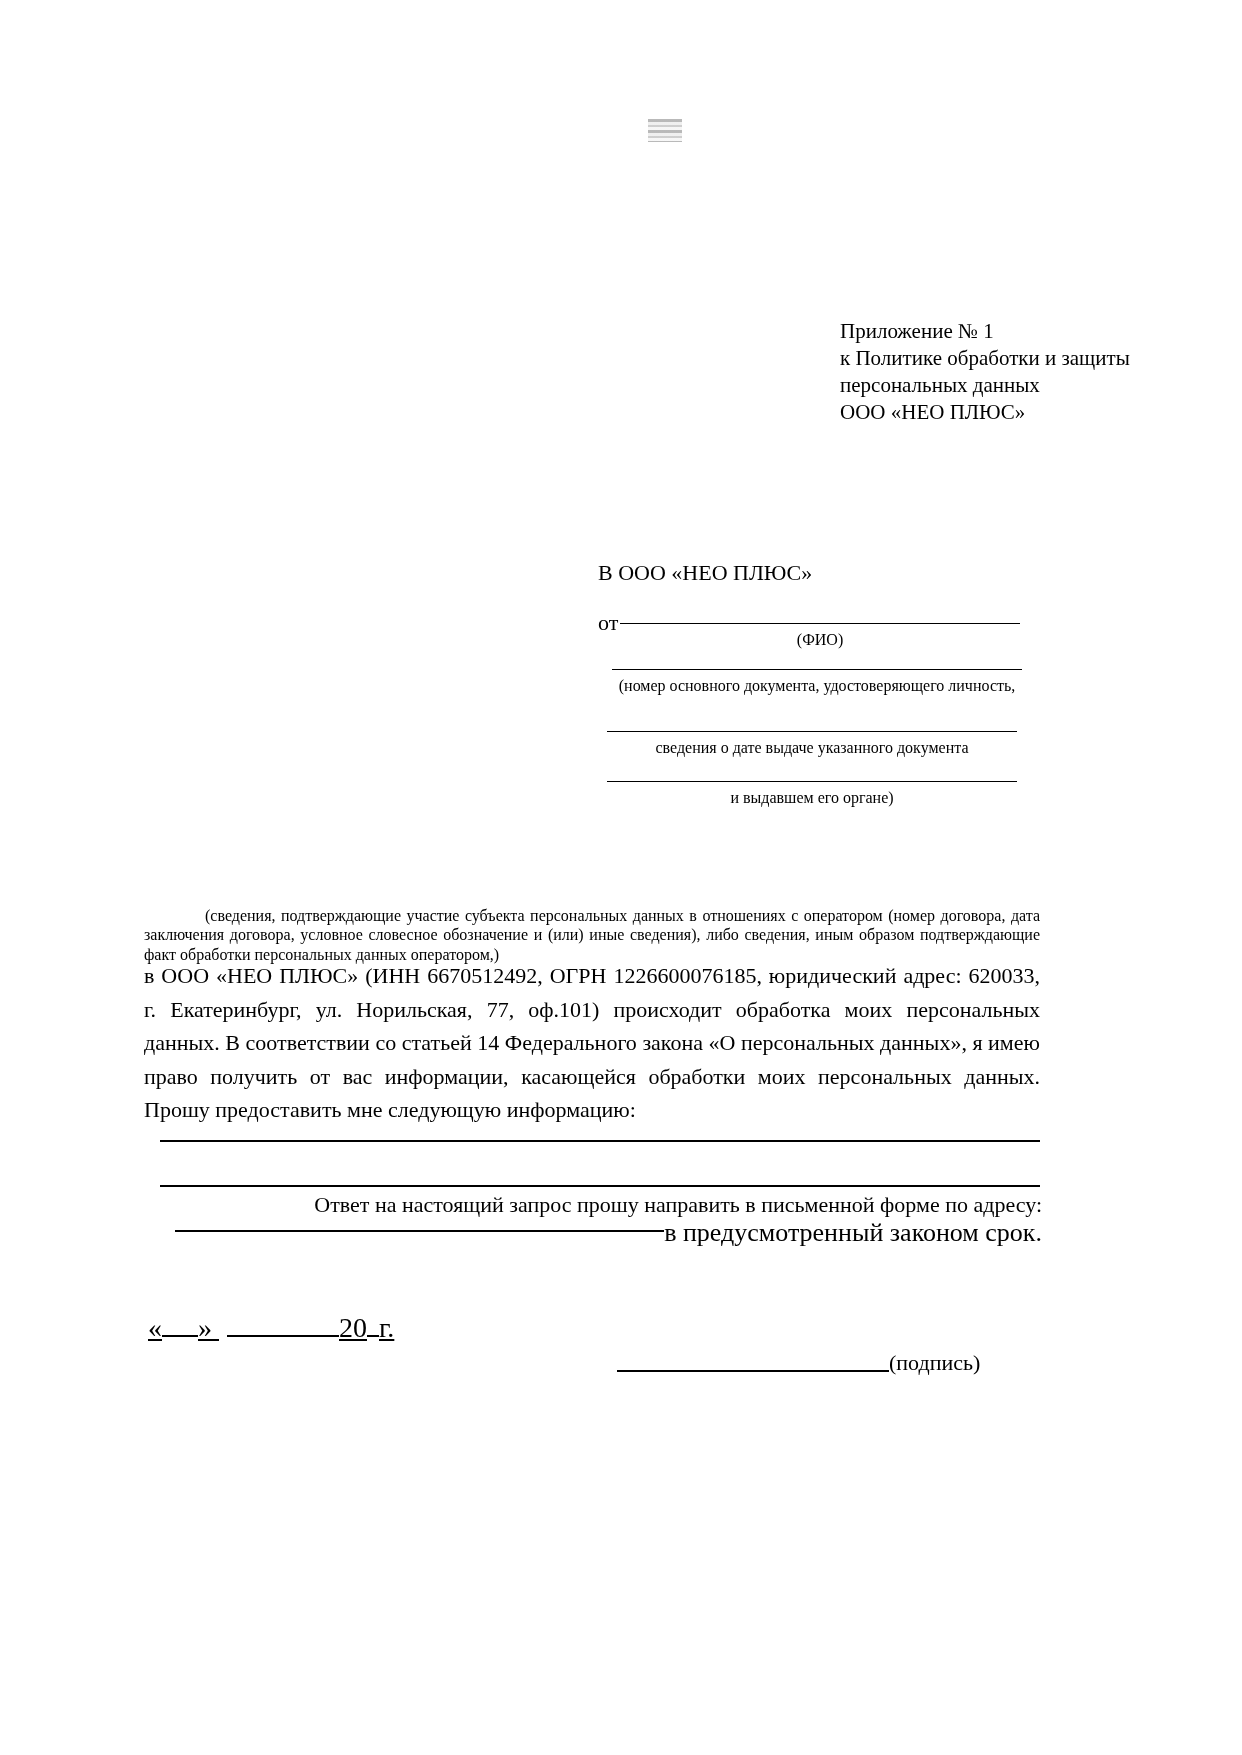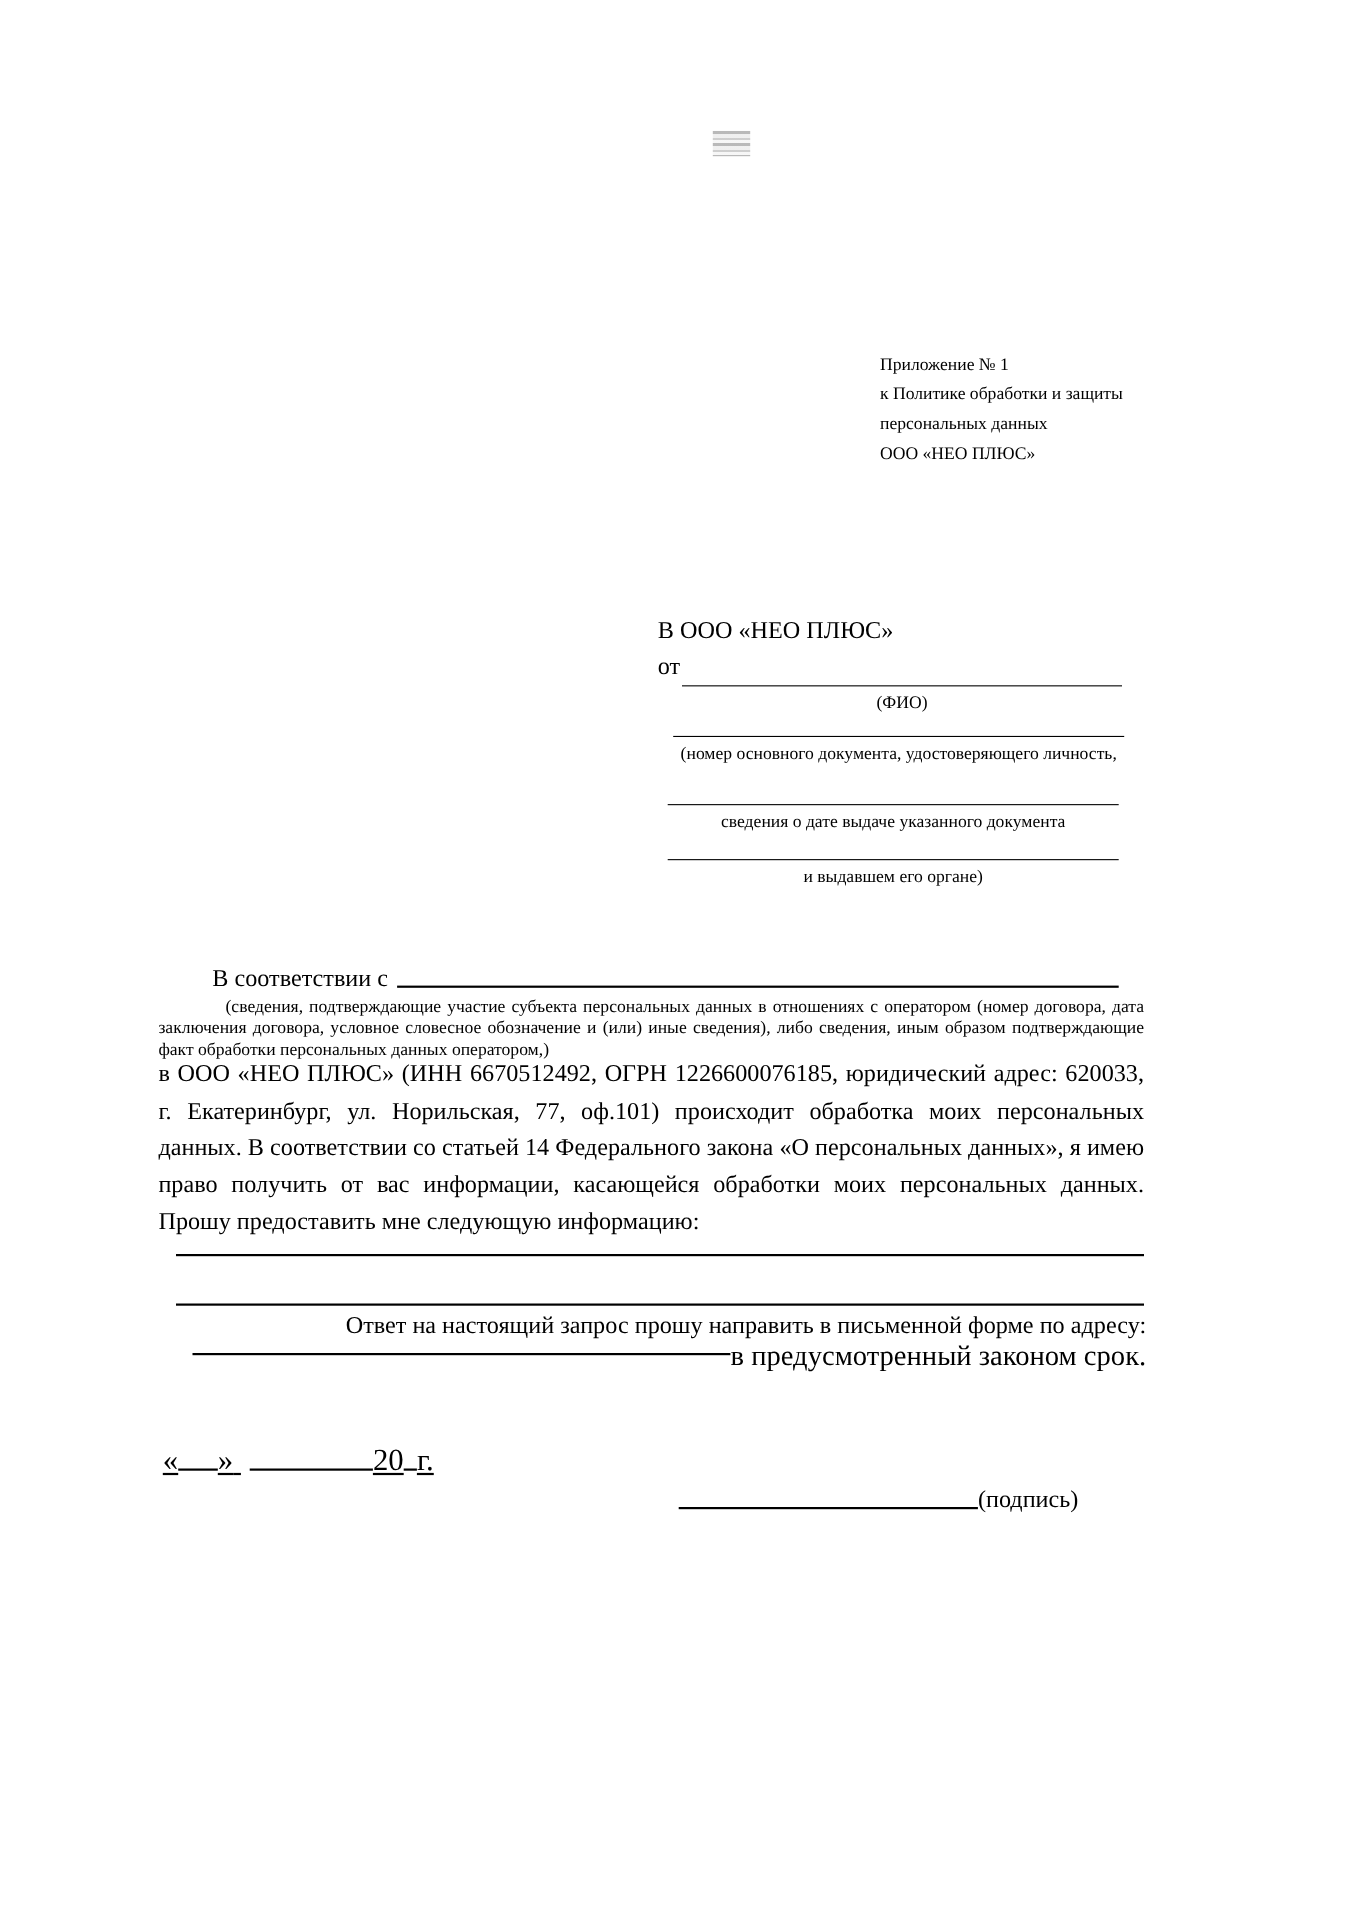--- a/index.html
+++ b/index.html
@@ -12,21 +12,21 @@
     font-family:"Liberation Serif","DejaVu Serif",serif;
     overflow:hidden;
   }
   .abs{position:absolute;}
   .serif22{font-size:22px;line-height:33px;}
   .logo{
     width:34px;height:23px;
     background:repeating-linear-gradient(180deg,#adadad 0 3px,#ededed 3px 6px,#c6c6c6 6px 8px,#f5f5f5 8px 11px);
     opacity:.85;
   }
-  .appendix div{font-size:16px;line-height:27px;white-space:nowrap;}
+  .appendix div{font-size:21px;line-height:27px;white-space:nowrap;margin-left:40px;}
   .doc-title{font-size:24px;font-weight:bold;line-height:36px;text-align:center;}
   .field-line{height:0;border-bottom:1.5px solid #000;}
   .field-caption{font-size:16px;line-height:19px;text-align:center;white-space:nowrap;}
   .heading{font-size:23px;text-align:center;}
   .intro-row{display:flex;align-items:flex-end;font-size:22px;}
   .intro-row .fill{flex:1;border-bottom:2px solid #000;margin-bottom:4px;}
   .footnote{font-size:16px;line-height:19.4px;text-align:justify;text-indent:61px;}
   .bodytext{font-size:22px;line-height:33.6px;text-align:justify;}
   .rule{height:0;border-bottom:2px solid #000;}
   .reply-instruction{font-size:22px;text-align:right;white-space:nowrap;}
@@ -48,40 +48,35 @@
 
   <div class="abs appendix" style="left:800px;top:318px;">
     <div>Приложение № 1</div>
     <div>к Политике обработки и защиты</div>
     <div>персональных данных</div>
     <div>ООО «НЕО ПЛЮС»</div>
   </div>
 
 
   <div class="abs serif22" style="left:598px;top:556px;">В ООО «НЕО ПЛЮС»</div>
-  <div class="abs serif22" style="left:598px;top:589px;">от</div>
+  <div class="abs serif22" style="left:598px;top:606px;">от</div>
 
   <div class="abs field-line" style="left:620px;top:623px;width:400px;"></div>
   <div class="abs field-caption" style="left:620px;top:630px;width:400px;">(ФИО)</div>
 
   <div class="abs field-line" style="left:612px;top:669px;width:410px;"></div>
   <div class="abs field-caption" style="left:612px;top:676px;width:410px;">(номер основного документа, удостоверяющего личность,</div>
 
   <div class="abs field-line" style="left:607px;top:731px;width:410px;"></div>
   <div class="abs field-caption" style="left:607px;top:738px;width:410px;">сведения о дате выдаче указанного документа</div>
 
   <div class="abs field-line" style="left:607px;top:781px;width:410px;"></div>
   <div class="abs field-caption" style="left:607px;top:788px;width:410px;">и выдавшем его органе)</div>
 
 
-  <div class="abs intro-row" style="left:144px;top:876px;width:873px;">
-    <span style="padding-left:49px;white-space:nowrap;">В соответствии с</span>
-    <span style="width:8px;"></span>
-    <span class="fill"></span>
-  </div>
 
   <div class="abs footnote" style="left:144px;top:906px;width:896px;">(сведения, подтверждающие участие субъекта персональных данных в отношениях с оператором (номер договора, дата заключения договора, условное словесное обозначение и (или) иные сведения), либо сведения, иным образом подтверждающие факт обработки персональных данных оператором,)</div>
 
   <div class="abs bodytext" style="left:144px;top:959px;width:896px;">в ООО «НЕО ПЛЮС» (ИНН 6670512492, ОГРН 1226600076185, юридический адрес: 620033, г. Екатеринбург, ул. Норильская, 77, оф.101) происходит обработка моих персональных данных. В соответствии со статьей 14 Федерального закона «О персональных данных», я имею право получить от вас информации, касающейся обработки моих персональных данных. Прошу предоставить мне следующую информацию:</div>
 
   <div class="abs rule" style="left:160px;top:1140px;width:880px;"></div>
   <div class="abs rule" style="left:160px;top:1185px;width:880px;"></div>
 
   <div class="abs reply-instruction" style="left:144px;top:1192px;width:898px;">Ответ на настоящий запрос прошу направить в письменной форме по адресу:</div>
 

